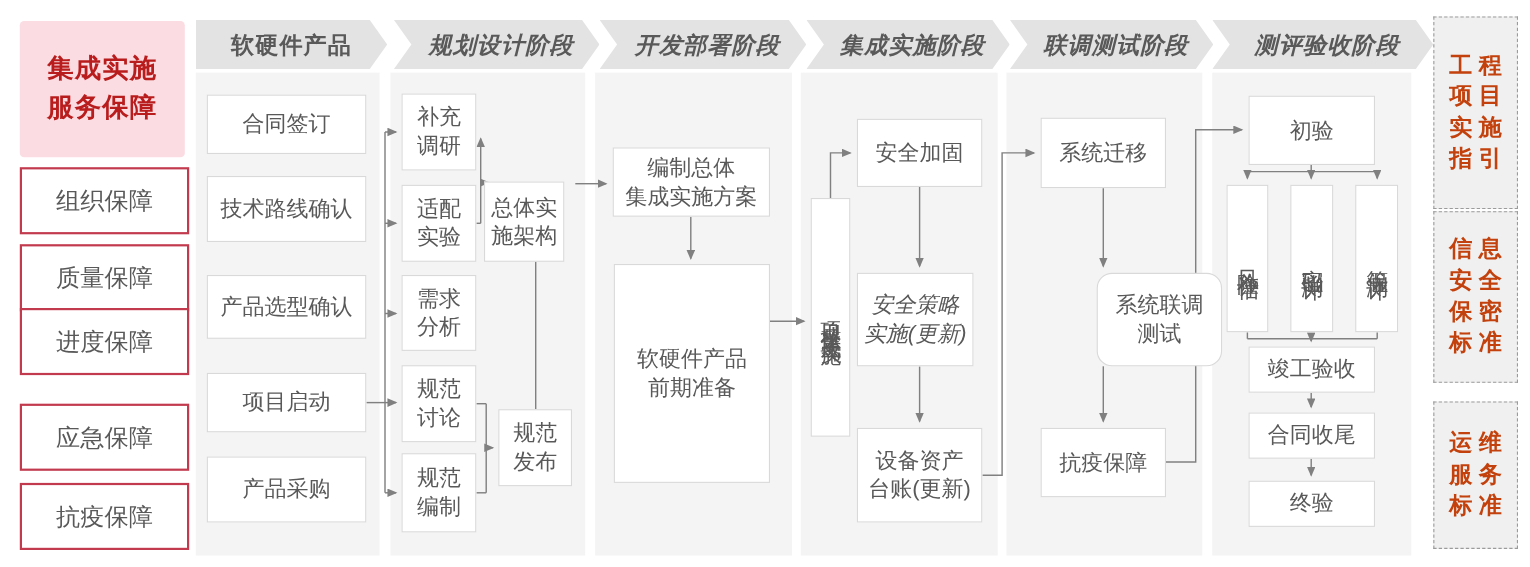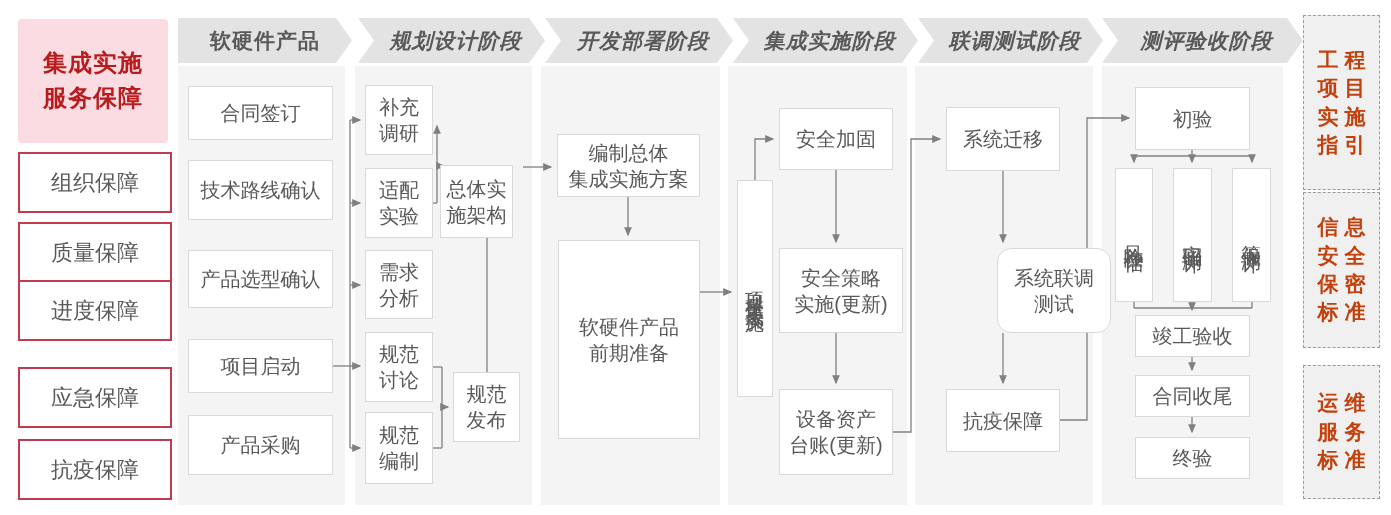--- a/index.html
+++ b/index.html
@@ -164,21 +164,21 @@
 <div class="node" style="left:453px;top:372px;width:67px;height:70px;">规范
 发布</div>
 
 <div class="node" style="left:557px;top:134px;width:143px;height:63px;">编制总体
 集成实施方案</div>
 <div class="node" style="left:558px;top:240px;width:142px;height:199px;">软硬件产品
 前期准备</div>
 
 <div class="node vert" style="left:737px;top:180px;width:36px;height:217px;font-size:19px;">项目整体集成实施</div>
 <div class="node" style="left:779px;top:108px;width:114px;height:62px;">安全加固</div>
-<div class="node" style="left:779px;top:248px;width:124px;height:85px;">安全策略
+<div class="node" style="left:779px;top:248px;width:106px;height:85px;font-style:italic;">安全策略
 实施(更新)</div>
 <div class="node" style="left:779px;top:389px;width:114px;height:86px;">设备资产
 台账(更新)</div>
 
 <div class="node" style="left:946px;top:107px;width:114px;height:64px;">系统迁移</div>
 <div class="node" style="left:997px;top:248px;width:114px;height:85px;border-radius:14px;">系统联调
 测试</div>
 <div class="node" style="left:946px;top:389px;width:114px;height:63px;">抗疫保障</div>
 
 <div class="node" style="left:1135px;top:87px;width:115px;height:63px;">初验</div>

